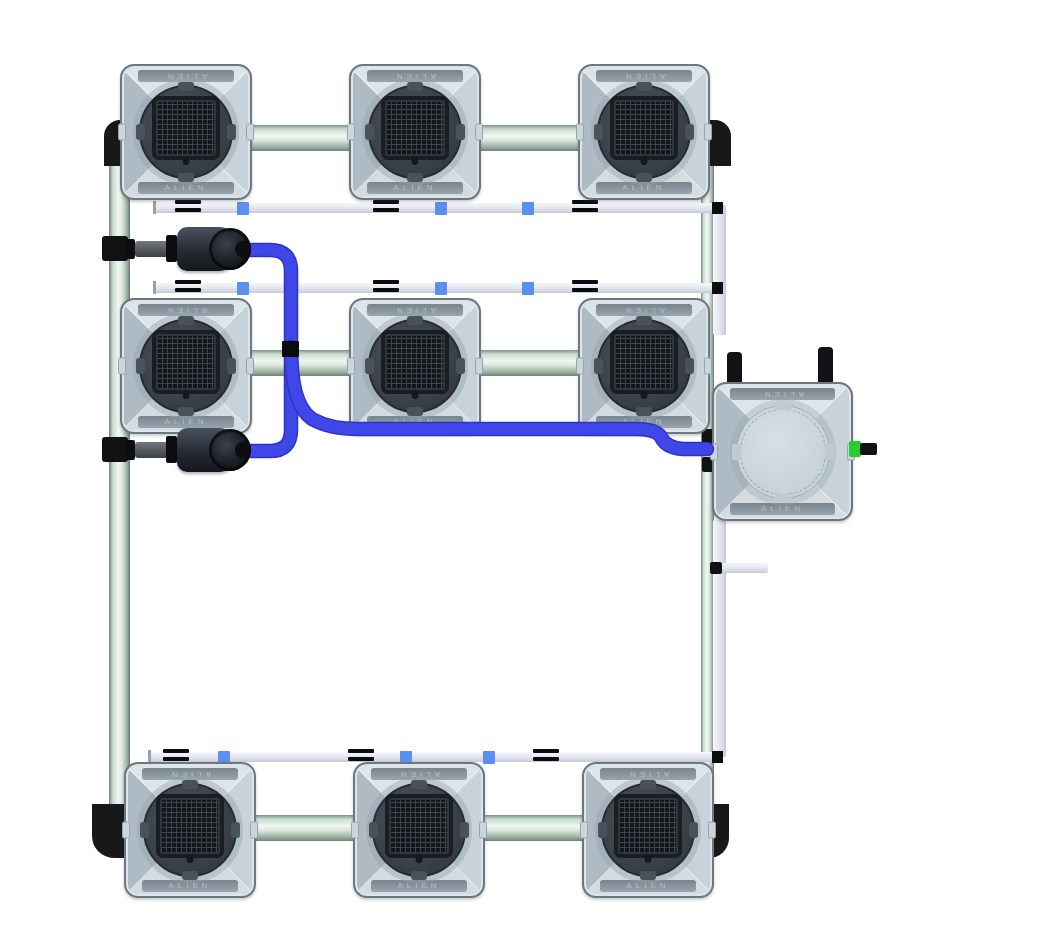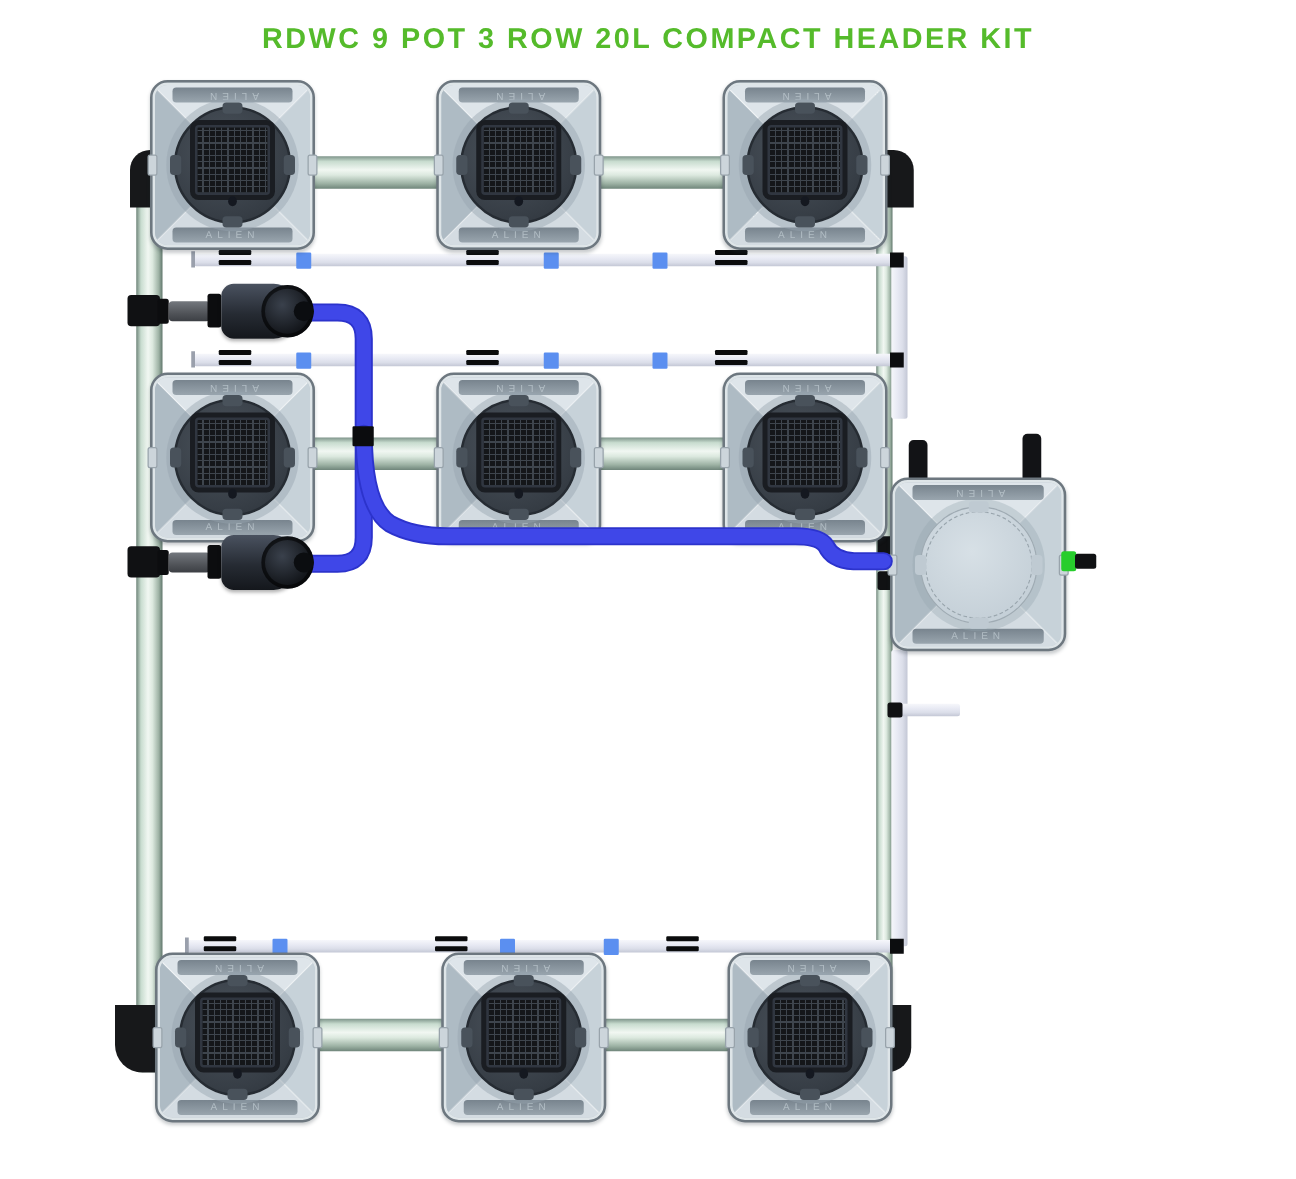--- a/index.html
+++ b/index.html
@@ -91,21 +91,20 @@
   
   #tubes{position:absolute;left:0;top:0;z-index:40;pointer-events:none;}
   .tube-outer{fill:none;stroke:var(--tube-blue-dark,#2c33cc);stroke-width:14.5;stroke-linecap:round;stroke-linejoin:round;}
   .tube-inner{fill:none;stroke:var(--tube-blue,#3f47e8);stroke-width:11.5;stroke-linecap:round;stroke-linejoin:round;}
   .tube-clip{position:absolute;left:282px;top:341px;width:17px;height:16px;background:#0b0c0e;z-index:45;border-radius:1px;}
 </style>
 </head>
 <body>
 
 <div id="canvas">
-  <h1 id="title">RDWC 9 POT 3 ROW 20L COMPACT HEADER KIT</h1>
 
   <div class="pipe greenH" style="left:110px;top:125px;width:615px;"></div>
   <div class="pipe greenH" style="left:122px;top:350px;width:590px;"></div>
   <div class="pipe greenH" style="left:110px;top:815px;width:615px;"></div>
   <div class="pipe greenV" style="left:109px;top:146px;height:712px;"></div>
   <div class="pipe greenV" style="left:701px;top:146px;height:709px;width:13px;"></div>
 
   <div class="elbow" style="left:104px;top:120px;width:30px;height:46px;border-top-left-radius:16px;"></div>
   <div class="elbow" style="left:703px;top:120px;width:28px;height:46px;border-top-right-radius:16px;"></div>
   <div class="elbow" style="left:92px;top:804px;width:34px;height:54px;border-bottom-left-radius:22px;"></div>

